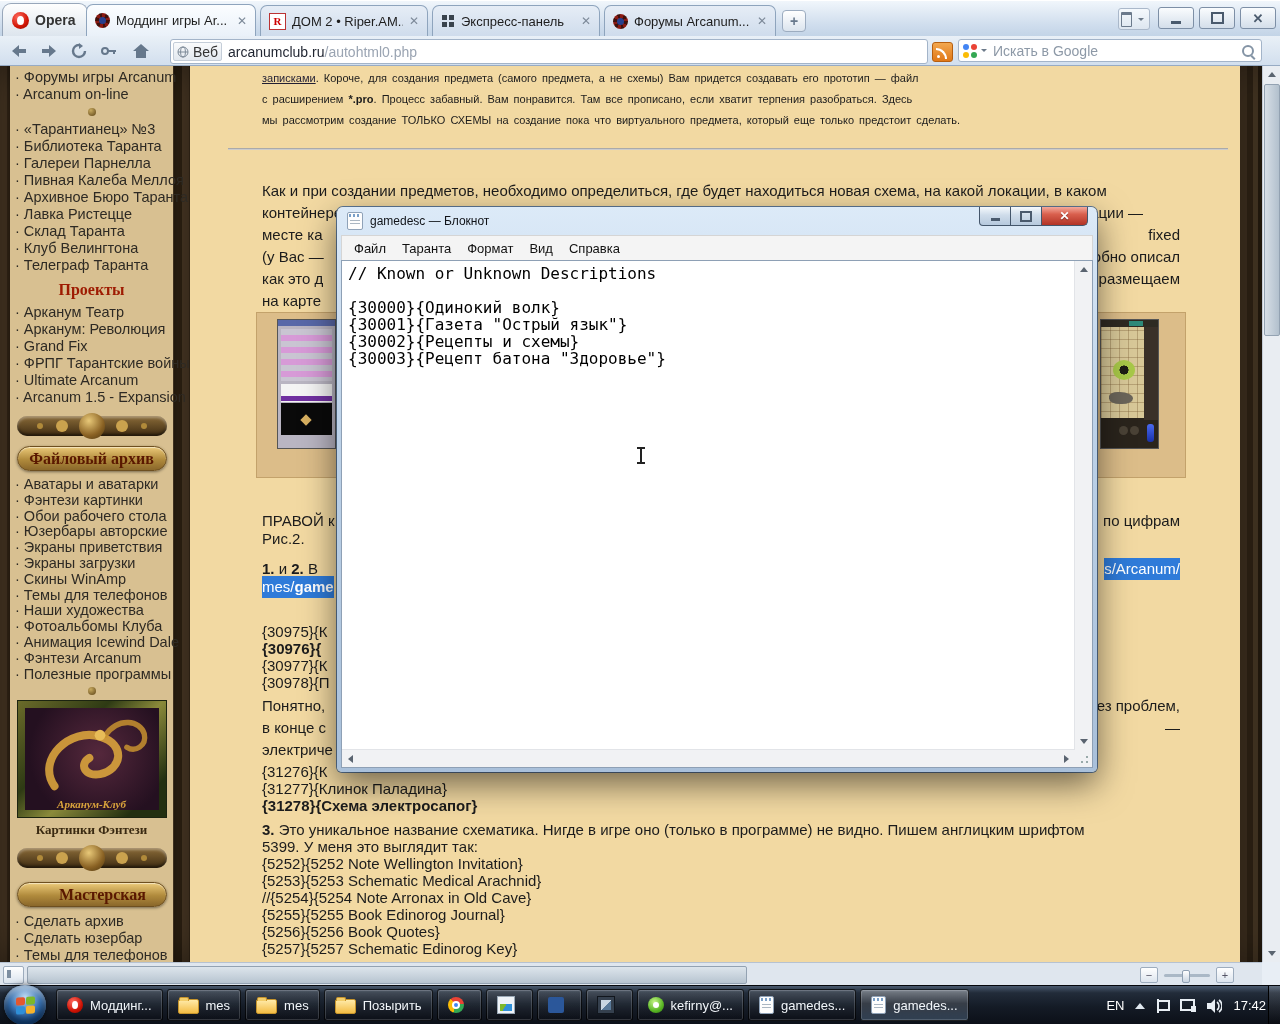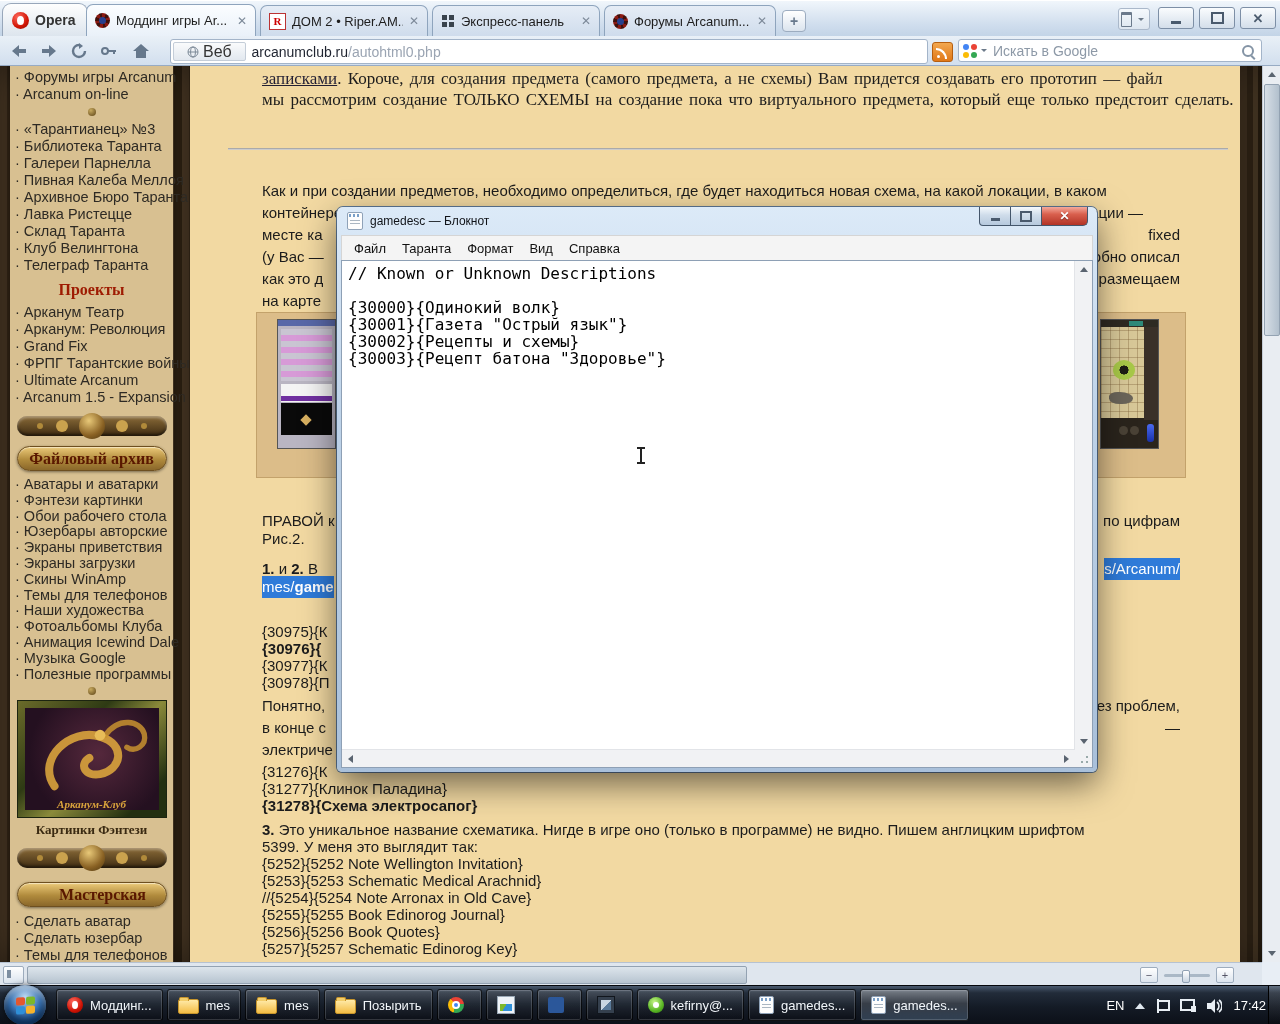--- a/index.html
+++ b/index.html
@@ -43,22 +43,22 @@
     background:linear-gradient(#fafcfe,#d4deea);display:flex;align-items:center;justify-content:center;}
   .g-min{width:10px;height:3px;background:#4a5a6d;margin-top:8px;}
   .g-max{width:9px;height:8px;border:2px solid #4a5a6d;}
   .g-x{color:#4a5a6d;font-size:13px;font-weight:bold;line-height:1;}
 
   .toolbar{position:absolute;left:0;top:36px;width:1280px;height:30px;
     background:linear-gradient(#e9f0f7,#d2dfee);border-bottom:1px solid #97abc4;box-sizing:border-box;}
   .navbtn{position:absolute;top:4px;width:26px;height:22px;display:flex;align-items:center;justify-content:center;}
   .addr-field{position:absolute;left:170px;top:3px;width:756px;height:23px;background:#fff;
     border:1px solid #a3b4c9;border-radius:3px;display:flex;align-items:center;font-size:14px;}
-  .web-badge{margin:2px 6px 2px 2px;height:17px;display:flex;align-items:center;gap:4px;padding:0 13px;
-    background:linear-gradient(#fafbfc,#e2e8ef);border:1px solid #c4cdd8;border-radius:2px;font-size:16px;color:#333;}
+  .web-badge{margin:2px 6px 2px 2px;height:17px;display:flex;align-items:center;gap:4px;padding:0 3px;
+    background:linear-gradient(#fafbfc,#e2e8ef);border:1px solid #c4cdd8;border-radius:2px;font-size:14px;color:#333;}
   .url-domain{color:#1f2430;}
   .url-path{color:#9aa4b2;}
   .rss-btn{position:absolute;left:932px;top:6px;width:19px;height:18px;border-radius:3px;
     background:linear-gradient(#f2a74f,#e07818);border:1px solid #b65f10;position:absolute;}
   .rss-btn::before{content:"";position:absolute;left:4px;bottom:3px;width:3px;height:3px;border-radius:50%;background:#fff;}
   .rss-btn::after{content:"";position:absolute;left:3px;bottom:2px;width:9px;height:9px;
     border:2px solid #fff;border-left:none;border-bottom:none;border-radius:0 100% 0 0;}
   .search-field{position:absolute;left:958px;top:3px;width:304px;height:23px;background:#fff;
     border:1px solid #a3b4c9;border-radius:3px;display:flex;align-items:center;padding:0 4px;box-sizing:border-box;}
   .g-ico{width:14px;height:14px;position:relative;flex:none;}
@@ -99,21 +99,21 @@
   .dragon-frame{width:150px;height:118px;margin:4px auto 2px;box-sizing:border-box;padding:7px;
     background:linear-gradient(135deg,#6b6b2a,#2e3a14 35%,#8a8a3a 55%,#232f10 85%);border:1px solid #1c2410;}
   .dragon-art{width:100%;height:100%;background:radial-gradient(circle at 55% 45%,#55283c,#241020 75%);
     position:relative;overflow:hidden;}
   .dragon-label{position:absolute;left:0;right:0;bottom:0;text-align:center;
     font:italic bold 11px "Liberation Serif",serif;color:#d9a33c;}
   .pic-caption{text-align:center;font:bold 13px "Liberation Serif",serif;color:#3a2a12;margin:4px 0 2px;}
 
   .main{position:absolute;left:190px;top:0;width:1050px;height:100%;overflow:hidden;color:#1c1c1c;}
   .blk{position:absolute;left:72px;width:918px;}
-  .serif{font-family:Liberation Serif, serif;font-size:17px;line-height:21px;word-spacing:2px;}
+  .serif{font-family:Liberation Sans, sans-serif;font-size:11px;line-height:21px;word-spacing:2px;}
   .sans{font-size:15px;line-height:22px;}
   .nowrap{white-space:nowrap;}
   .rule{position:absolute;left:38px;width:1000px;top:82px;height:2px;
     background:linear-gradient(#999,#ddd);border:none;}
   .frag{position:relative;height:22px;white-space:nowrap;}
   .frag .l{position:absolute;left:0;}
   .frag .r{position:absolute;right:0;}
   .lh18 .frag{height:18px;}
   .codes{font-size:15px;line-height:17px;}
   .codes .bold{font-weight:bold;}
@@ -398,49 +398,50 @@
               <a class="side-link"><span>Фэнтези картинки</span></a>
               <a class="side-link"><span>Обои рабочего стола</span></a>
               <a class="side-link"><span>Юзербары авторские</span></a>
               <a class="side-link"><span>Экраны приветствия</span></a>
               <a class="side-link"><span>Экраны загрузки</span></a>
               <a class="side-link"><span>Скины WinAmp</span></a>
               <a class="side-link"><span>Темы для телефонов</span></a>
               <a class="side-link"><span>Наши художества</span></a>
               <a class="side-link"><span>Фотоальбомы Клуба</span></a>
               <a class="side-link"><span>Анимация Icewind Dale</span></a>
-              <a class="side-link"><span>Музыка Google</span></a>
+              <a class="side-link"><span>Фэнтези Arcanum</span></a>
               <a class="side-link"><span>Полезные программы</span></a>
             </div>
           <div class="bullet-div"></div>
           <div class="dragon-frame">
             <div class="dragon-art">
               <svg width="134" height="100" viewBox="0 0 100 74">
                 <path d="M22 58 C 8 38, 34 14, 56 21 C 76 27, 72 46, 56 49 C 45 51, 40 42, 48 37" stroke="#d9a33c" stroke-width="6" fill="none" stroke-linecap="round" opacity="0.9"></path>
                 <path d="M60 20 C 70 6, 86 9, 89 19 C 91 28, 82 33, 76 29" stroke="#c8922f" stroke-width="4" fill="none" stroke-linecap="round" opacity="0.85"></path>
                 <circle cx="56" cy="20" r="4" fill="#e8bc58"></circle>
               </svg>
               <div class="dragon-label">Арканум-Клуб</div>
             </div>
           </div>
           <div class="pic-caption">Картинки Фэнтези</div>
           <div class="ornament"></div>
           <div class="plaque" style="margin-top:14px;padding-left:22px;">Мастерская</div>
           <div>
 
-          <a class="side-link"><span>Сделать аватар</span></a>
+          <a class="side-link"><span>Сделать архив</span></a>
               <a class="side-link"><span>Сделать юзербар</span></a>
               <a class="side-link"><span>Темы для телефонов</span></a>
             </div>
         </div>
       </div>
 
       <div class="main">
         <div class="blk serif" style="top:2px;">
           <div class="nowrap"><a style="text-decoration:underline;color:#221f33;">записками</a><span>. Короче, для создания предмета (самого предмета, а не схемы) Вам придется создавать его прототип — файл</span></div>
+          <div class="nowrap"><span>с расширением </span><b>*.pro</b><span>. Процесс забавный. Вам понравится. Там все прописано, если хватит терпения разобраться. Здесь</span></div>
           <div class="nowrap"><span>мы рассмотрим создание ТОЛЬКО СХЕМЫ на создание пока что виртуального предмета, который еще только предстоит сделать.</span></div>
         </div>
         <div class="rule"></div>
         <div class="blk sans" style="top:114px;">
 
             <div class="frag">
               <span class="l">Как и при создании предметов, необходимо определиться, где будет находиться новая схема, на какой локации, в каком</span>
               <span class="r"></span>
             </div>
 

